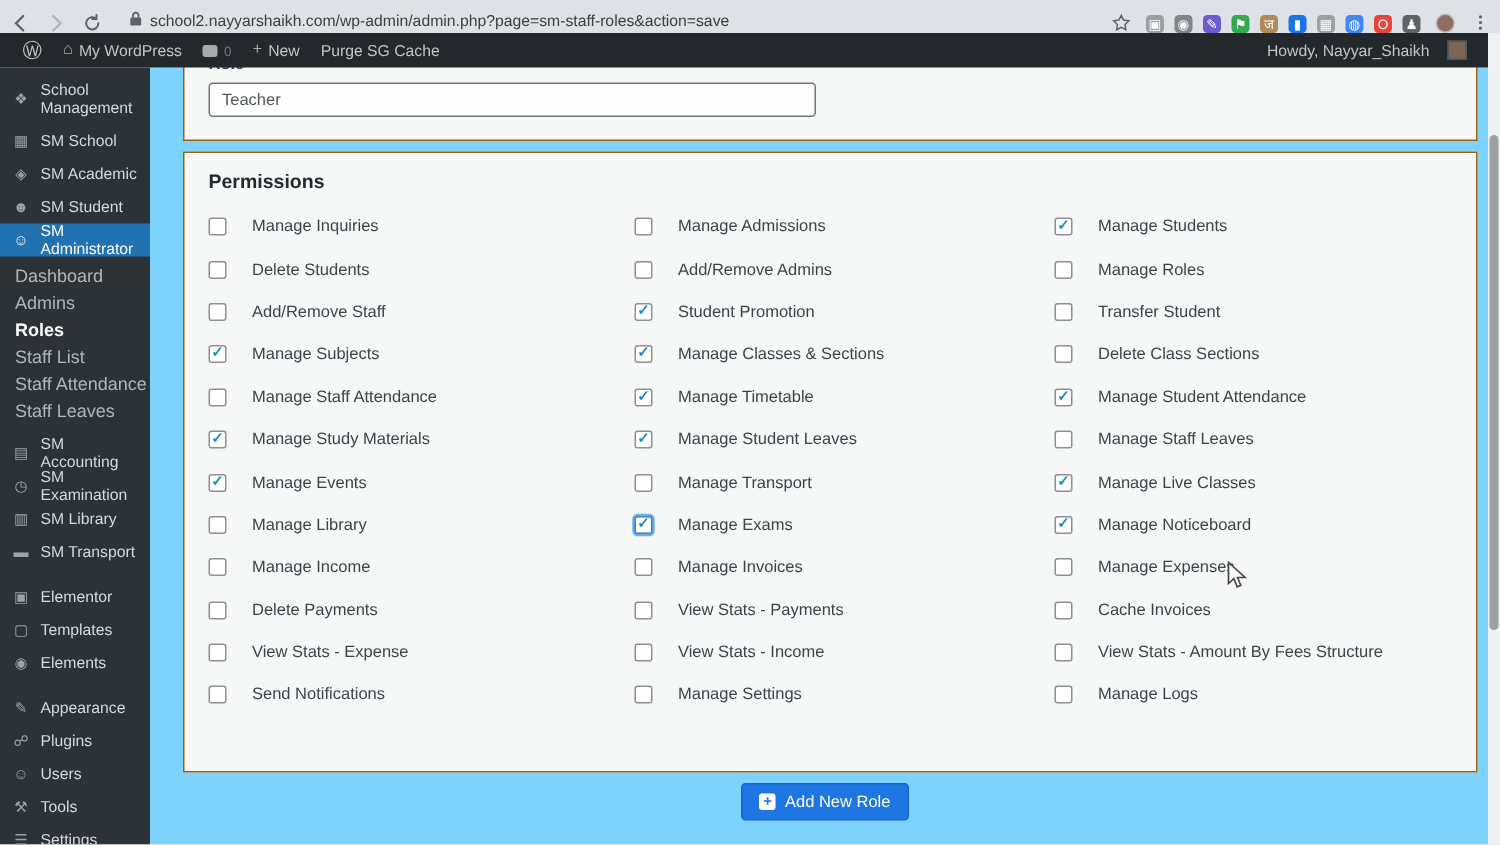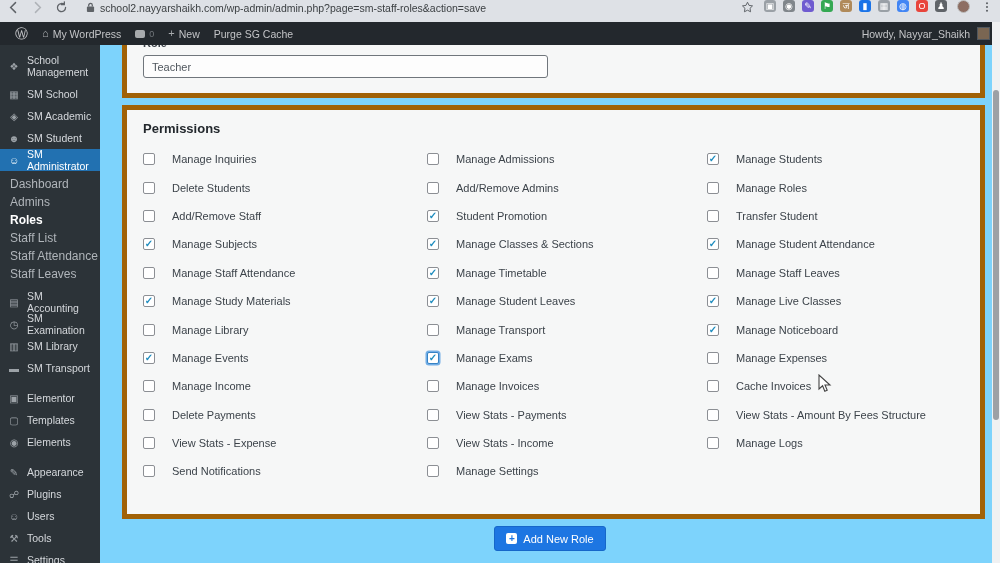--- a/index.html
+++ b/index.html
@@ -1,41 +1,41 @@
 <!DOCTYPE html>
 <html><head>
 <meta charset="utf-8">
 <style>
   * { margin:0; padding:0; box-sizing:border-box; }
   html,body { width:1000px; height:563px; overflow:hidden;
     font-family:"Liberation Sans", sans-serif; background:#edeff0; }
 
   
   .toolbar { position:relative; z-index:20; height:22px; background:#dee1e6;
-    display:flex; align-items:flex-start; padding:0 6px; gap:10px; }
+    display:flex; align-items:flex-end; padding:0 6px; gap:10px; }
   .nav-ic { width:14px; height:14px; display:flex; align-items:center; justify-content:center; flex:0 0 auto; }
   .url-pill { flex:1; height:16px; display:flex; align-items:center; gap:5px;
     background:#dee1e6; border-radius:8px; padding:0 8px; min-width:0; }
   .url-text { font-size:10.5px; color:#3c4043; white-space:nowrap; overflow:hidden; }
   .ext-row { display:flex; align-items:center; gap:7px; }
   .ext-ic { width:12px; height:12px; border-radius:3px; display:flex; align-items:center;
     justify-content:center; font-size:9px; color:#fff; line-height:1; }
   .avatar-chip { width:13px; height:13px; border-radius:50%; background:#8d6e63; border:1px solid #bdbdbd; }
 
   
   .admin-bar { position:relative; z-index:10; height:23px; background:#23282d; color:#c3c4c7;
     display:flex; align-items:center; font-size:10.5px; padding:0 8px; gap:0; }
   .ab-item { display:flex; align-items:center; gap:4px; padding:0 7px; height:100%; cursor:pointer; }
   .ab-icon { font-size:11px; color:#a7aaad; line-height:1; }
   .wp-logo-glyph { font-size:13px; color:#c3c4c7; }
   .bubble { width:10px; height:8px; background:#a7aaad; border-radius:2px; position:relative; }
   .bubble::after { content:""; position:absolute; left:2px; bottom:-3px;
     border:3px solid transparent; border-top-color:#a7aaad; border-left-width:2px; border-right-width:2px; }
   .ab-count { font-size:9px; color:#72777c; }
-  .ab-right { margin-left:auto; display:flex; align-items:center; gap:7px; padding-right:2px; }
+  .ab-right { margin-left:auto; display:flex; align-items:center; gap:12px; padding-right:14px; }
   .ab-avatar { width:13px; height:13px; background:#7a6652; border:1px solid #50575e; }
 
   
   .frame { position:relative; display:flex; height:518px; }
 
   
   .sidebar { width:100px; flex:0 0 100px; background:#2c3338; color:#dcdcde; padding-top:4px; }
   .menu-item { display:flex; align-items:center; gap:7px; padding:0 6px 0 8px;
     height:22px; font-size:10.5px; color:#d5d8dc; cursor:pointer; position:relative; }
   .menu-item.tall { height:34px; align-items:center; }
@@ -46,21 +46,21 @@
   .menu-item.active::after { content:""; position:absolute; right:-6px; top:50%; margin-top:-5px;
     border-left:6px solid #2271b1; border-top:5px solid transparent; border-bottom:5px solid transparent; }
   .submenu { padding:4px 0 8px 0; }
   .submenu-item { height:18px; display:flex; align-items:center; padding-left:10px;
     font-size:12px; color:#b0b5ba; cursor:pointer; }
   .submenu-item.current { color:#fff; font-weight:bold; }
   .sep { height:8px; }
 
   
   .content { flex:1; position:relative; background:#7dd3fc; min-width:0; }
-  .card { background:#f6f7f7; border:5px solid #a16207; margin:0 15px 0 22px; }
+  .card { background:#f6f7f7; border:1px solid #a16207; margin:0 15px 0 22px; }
   .card-role { margin-top:-10px; border-top:none; padding:0 16px 15px 16px; }
   .field-label { font-size:11px; font-weight:bold; color:#3c434a; margin-top:2px; height:13px; }
   .role-input { margin-top:5px; width:405px; height:23px; background:#fdfdfd;
     border:1px solid #70767c; border-radius:3px; font-size:11px; color:#50575e;
     padding:0 8px; font-family:"Liberation Sans", sans-serif; }
   .card-perms { margin-top:7px; padding:11px 16px 12px 16px; height:414px; }
   .perms-title { font-size:13px; font-weight:bold; color:#23282d; }
   .perm-grid { display:grid; grid-template-columns:284px 280px 1fr; margin-top:9px; }
   .perm-col { display:flex; flex-direction:column; }
   .perm-row { height:28.4px; display:flex; align-items:center; gap:17px; }
@@ -275,26 +275,26 @@
             </div>
             <div class="perm-row">
               <span class="cb"></span>
               <span class="perm-label">Manage Staff Attendance</span>
             </div>
             <div class="perm-row">
               <span class="cb checked"></span>
               <span class="perm-label">Manage Study Materials</span>
             </div>
             <div class="perm-row">
+              <span class="cb checked"></span>
+              <span class="perm-label">Manage Events</span>
+            </div>
+            <div class="perm-row">
               <span class="cb"></span>
               <span class="perm-label">Manage Library</span>
-            </div>
-            <div class="perm-row">
-              <span class="cb checked"></span>
-              <span class="perm-label">Manage Events</span>
             </div>
             <div class="perm-row">
               <span class="cb"></span>
               <span class="perm-label">Manage Income</span>
             </div>
             <div class="perm-row">
               <span class="cb"></span>
               <span class="perm-label">Delete Payments</span>
             </div>
             <div class="perm-row">
@@ -361,20 +361,24 @@
               <span class="cb checked"></span>
               <span class="perm-label">Manage Students</span>
             </div>
             <div class="perm-row">
               <span class="cb"></span>
               <span class="perm-label">Manage Roles</span>
             </div>
             <div class="perm-row">
               <span class="cb"></span>
               <span class="perm-label">Transfer Student</span>
+            </div>
+            <div class="perm-row">
+              <span class="cb"></span>
+              <span class="perm-label">Delete Class Sections</span>
             </div>
             <div class="perm-row">
               <span class="cb checked"></span>
               <span class="perm-label">Manage Student Attendance</span>
             </div>
             <div class="perm-row">
               <span class="cb"></span>
               <span class="perm-label">Manage Staff Leaves</span>
             </div>
             <div class="perm-row">

